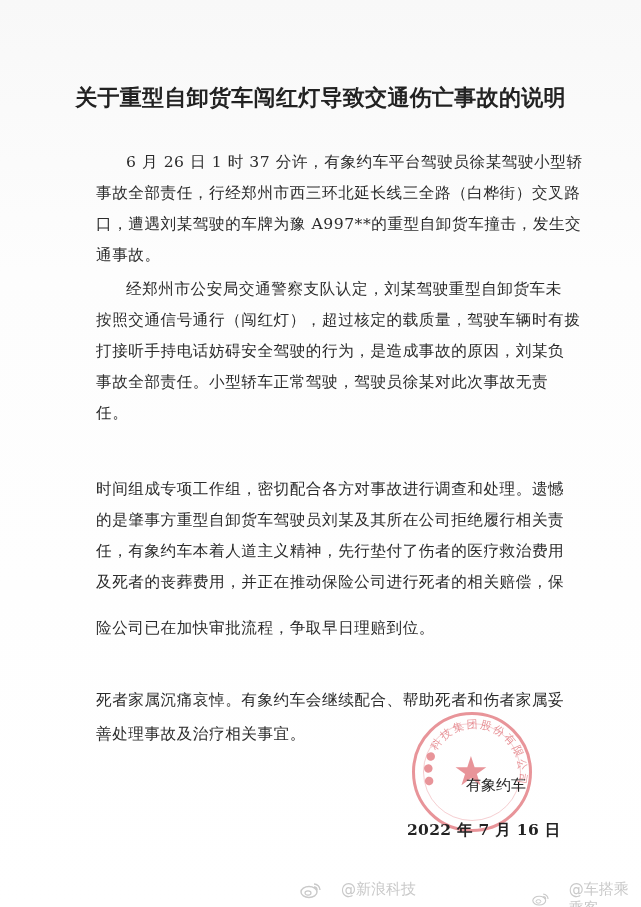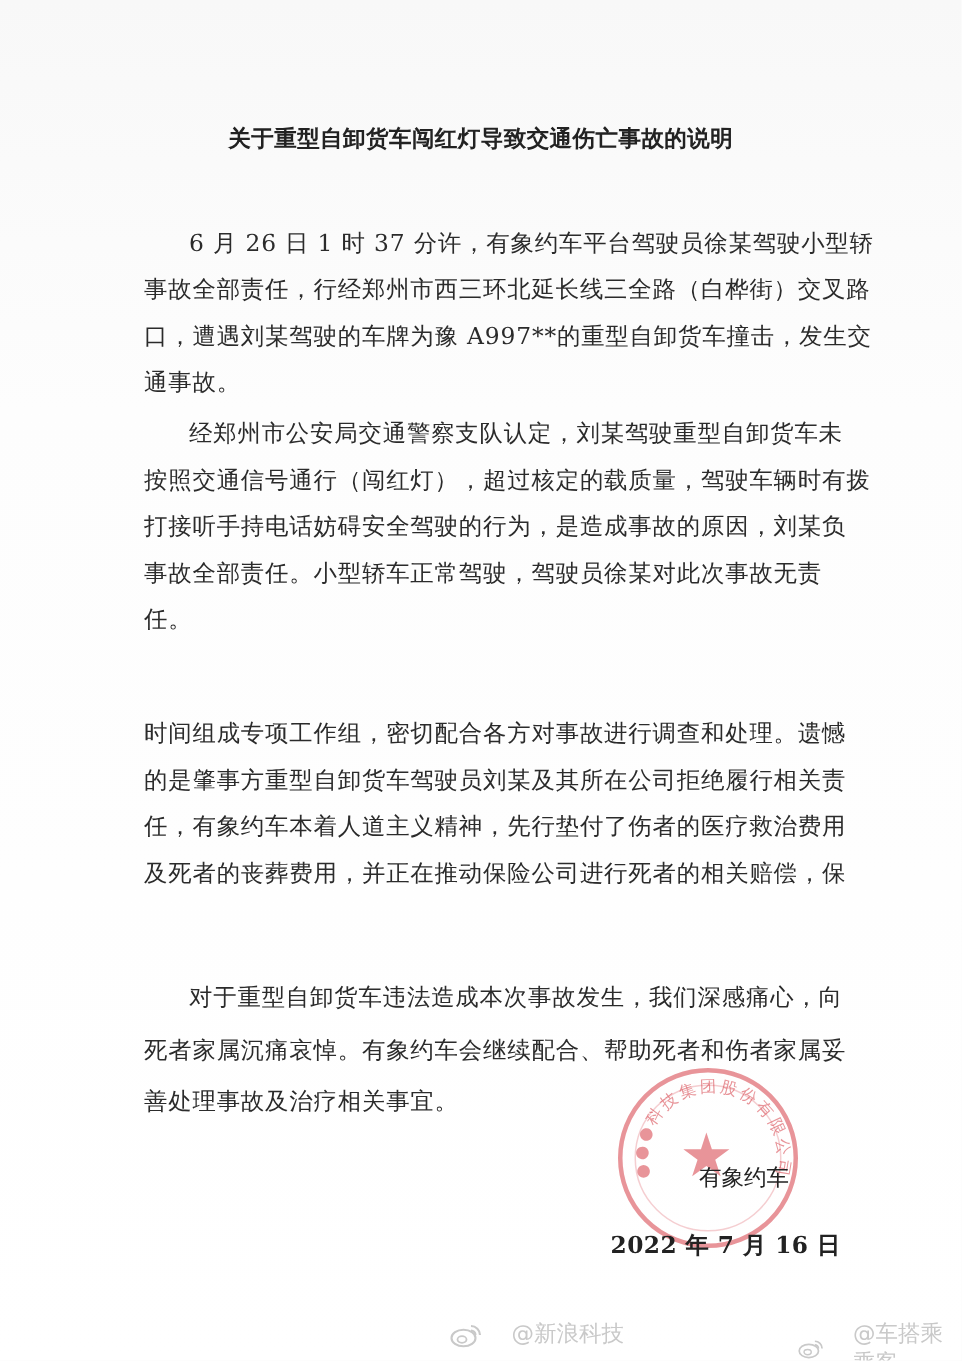--- a/index.html
+++ b/index.html
@@ -24,21 +24,21 @@
       background: linear-gradient(180deg, #f8f8f8 0%, #fdfdfd 30%, #ffffff 100%);
     }
     .title {
       position: absolute;
       left: 0;
       width: 641px;
       top: 83px;
       text-align: center;
       font-family: "DejaVu Sans", "Liberation Sans", sans-serif;
       font-weight: bold;
-      font-size: 15px;
+      font-size: 22px;
       letter-spacing: 0.3px;
       color: #222;
     }
     .line {
       position: absolute;
       left: 96px;
       width: 452px;
       font-size: 15.6px;
       line-height: 20px;
       white-space: nowrap;
@@ -129,22 +129,22 @@
   <div class="line indent" style="top:279px">经郑州市公安局交通警察支队认定，刘某驾驶重型自卸货车未</div>
   <div class="line" style="top:310px">按照交通信号通行（闯红灯），超过核定的载质量，驾驶车辆时有拨</div>
   <div class="line" style="top:341px">打接听手持电话妨碍安全驾驶的行为，是造成事故的原因，刘某负</div>
   <div class="line" style="top:372px">事故全部责任。小型轿车正常驾驶，驾驶员徐某对此次事故无责</div>
   <div class="line" style="top:403px">任。</div>
 
   <div class="line" style="top:479px">时间组成专项工作组，密切配合各方对事故进行调查和处理。遗憾</div>
   <div class="line" style="top:510px">的是肇事方重型自卸货车驾驶员刘某及其所在公司拒绝履行相关责</div>
   <div class="line" style="top:541px">任，有象约车本着人道主义精神，先行垫付了伤者的医疗救治费用</div>
   <div class="line" style="top:572px">及死者的丧葬费用，并正在推动保险公司进行死者的相关赔偿，保</div>
+  <div class="line" style="top:618px">险公司已在加快审批流程，争取早日理赔到位。</div>
 
-  <div class="line indent" style="top:655px">对于重型自卸货车违法造成本次事故发生，我们深感痛心，向</div>
   <div class="line" style="top:690px">死者家属沉痛哀悼。有象约车会继续配合、帮助死者和伤者家属妥</div>
   <div class="line" style="top:724px">善处理事故及治疗相关事宜。</div>
 
   <div class="stamp">
     <div class="stamp-inner"></div>
     <svg class="stamp-arc" viewBox="0 0 120 120">
       <defs>
         <path id="arcTop" d="M 18 70 A 44 44 0 1 1 102 70" fill="none"></path>
       </defs>
       <text font-size="11" fill="rgba(214,60,70,0.55)" font-family="DejaVu Serif, serif" letter-spacing="2">

